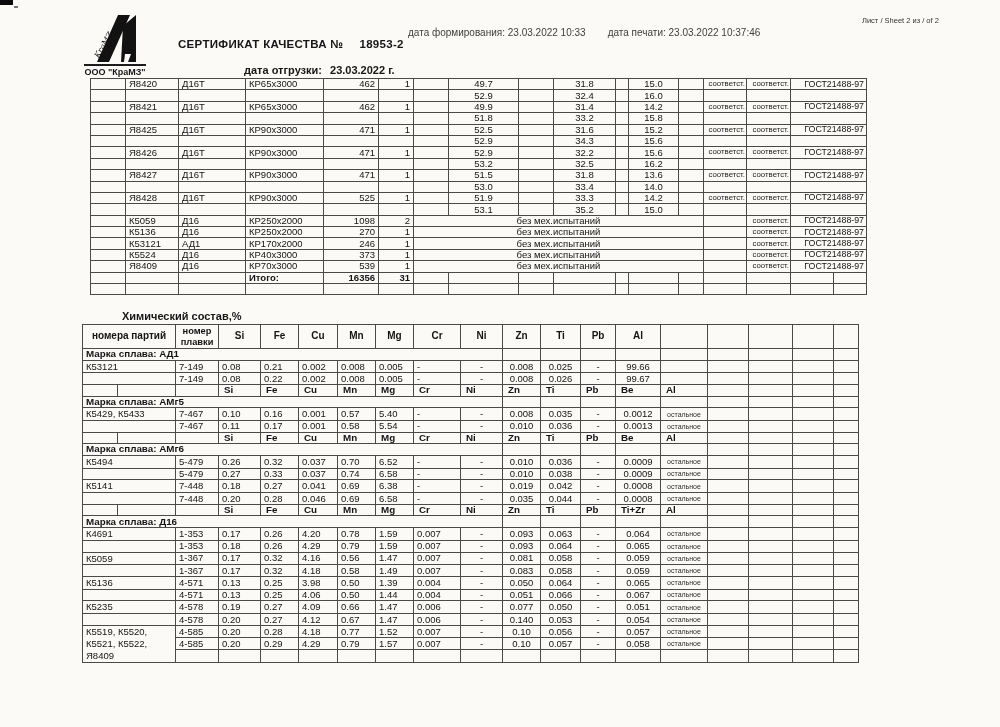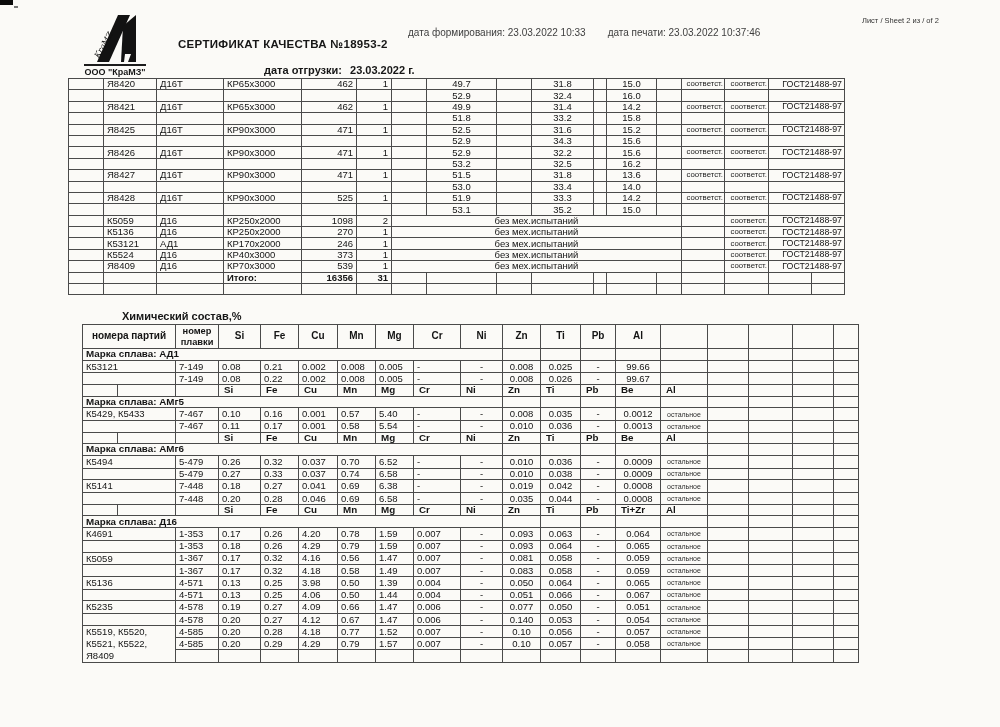--- a/index.html
+++ b/index.html
@@ -4,33 +4,33 @@
 <title></title>
 <style>
   html,body{margin:0;padding:0;background:#d9d9d9;}
   .page{position:relative;width:1000px;height:727px;background:#fbfaf7;overflow:hidden;
         font-family:"Liberation Sans",sans-serif;color:#161616;}
   .corner-mark{position:absolute;left:0;top:0;width:13px;height:5px;background:#0b0b0b;}
   .corner-speck{position:absolute;left:14px;top:6px;width:4px;height:2px;background:#777;}
   .logo{position:absolute;left:90px;top:12px;width:50px;height:52px;}
   .company{position:absolute;left:84px;top:64px;width:62px;border-top:2px solid #1c1c1c;
            font-size:9px;font-weight:bold;padding-top:1px;text-align:center;white-space:nowrap;}
-  .title-line{position:absolute;left:178px;top:38px;display:flex;
+  .title-line{position:absolute;left:178px;top:38px;display:flex;gap:16px;
               font-size:11.5px;font-weight:bold;letter-spacing:.3px;white-space:nowrap;}
   .gen-dates{position:absolute;left:408px;top:27px;display:flex;gap:22px;
              font-size:10px;color:#3e3e3e;white-space:nowrap;}
   .sheet-label{position:absolute;left:862px;top:16px;font-size:7.5px;color:#333;white-space:nowrap;}
-  .ship-date-line{position:absolute;left:264px;top:64px;display:flex;gap:8px;
+  .ship-date-line{position:absolute;left:244px;top:64px;display:flex;gap:8px;
                   font-size:11px;font-weight:bold;white-space:nowrap;}
   .chem-title{position:absolute;left:122px;top:310px;font-size:11px;font-weight:bold;}
 
   table{border-collapse:collapse;table-layout:fixed;position:absolute;background:transparent;}
   td{border:1px solid #4a4a4a;font-size:9.5px;line-height:1.05;padding:0 3px;
      overflow:hidden;white-space:nowrap;color:#141414;}
-  .ship{left:68px;top:78px;width:776px;}
+  .ship{left:90px;top:78px;width:776px;}
   .ship td{height:10.4px;}
   .chem{left:82px;top:324px;width:776px;}
   .chem td{height:10.6px;}
   .chem tr.hdr-row td{height:23px;}
   .l{text-align:left;}  .r{text-align:right;}  .c{text-align:center;}
   .b{font-weight:bold;}
   .conf{font-size:7.8px;text-align:right;padding:0 1px;color:#222;}
   .gost{font-size:8.8px;padding:0 2px;text-align:right;}
   .hdr{font-weight:bold;text-align:center;font-size:10px;}
   .melt{font-size:9.3px;line-height:1.1;}

